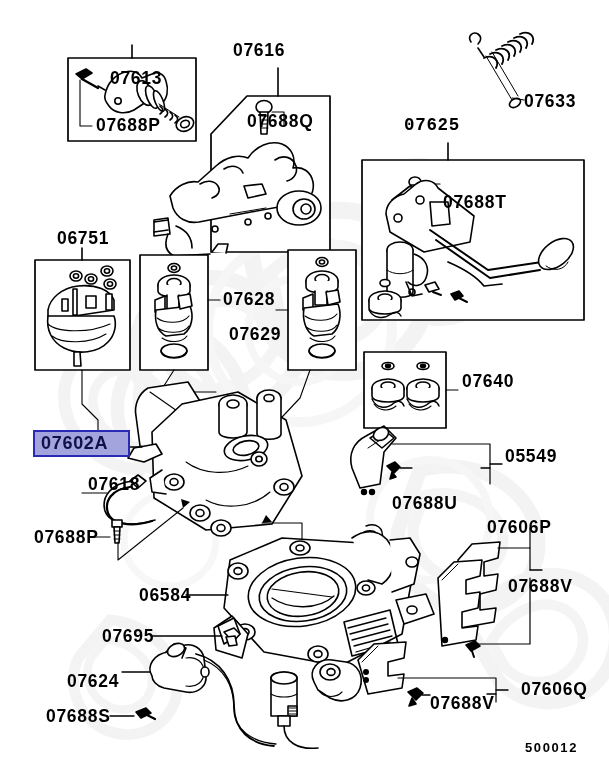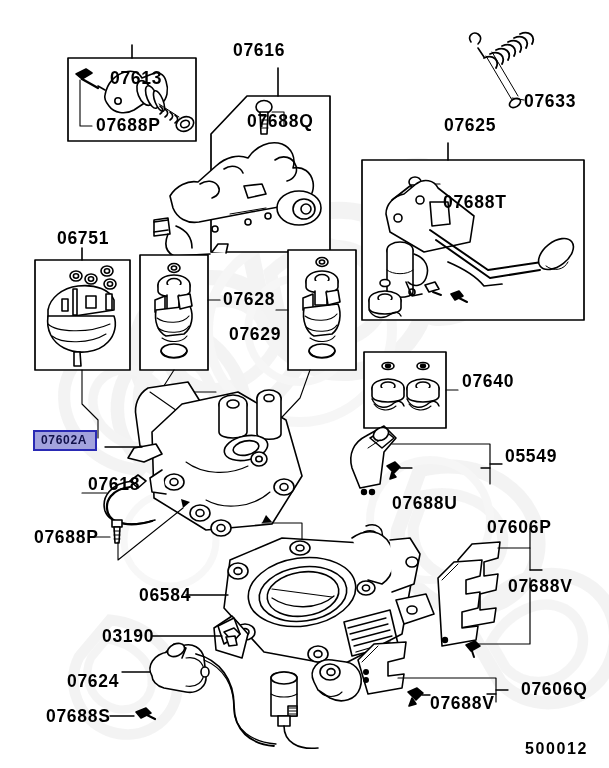--- a/index.html
+++ b/index.html
@@ -11,26 +11,26 @@
   
   #watermark{position:absolute;left:0;top:0;width:609px;height:768px;
              opacity:.30;pointer-events:none;}
 
   
   #art{position:absolute;left:0;top:0;width:609px;height:768px;}
 
   
   .lbl{position:absolute;font-size:17.5px;font-weight:700;color:#000;
        letter-spacing:.7px;white-space:nowrap;line-height:1;}
-  .lbl.sm{font-size:16px;letter-spacing:1.6px;font-weight:700;}
-
-  .hl{position:absolute;white-space:nowrap;font-size:12px;font-weight:700;
+  .lbl.sm{font-size:13px;letter-spacing:1.6px;font-weight:700;}
+
+  .hl{position:absolute;white-space:nowrap;font-size:18px;font-weight:700;
       letter-spacing:.7px;line-height:1;color:#11114a;
       background:#a3a3dd;border:2px solid #2a2ab4;
-      padding:2px 8px 3px 6px;box-sizing:border-box;}
+      padding:2px 20px 3px 6px;box-sizing:border-box;}
 </style>
 </head>
 <body>
 
 <div id="stage">
 
   <svg id="watermark" viewBox="0 0 609 768">
     <defs>
       <g id="wm-petal">
         <path d="M0,0 C26,-18 62,-16 80,8 C96,30 86,62 58,72 C34,80 6,66 0,40 Z" fill="none" stroke="#d9d9d9" stroke-width="9"></path>
@@ -457,35 +457,35 @@
       </g>
 
     </g>
   </svg>
 
   <div class="lbl" style="left:110px;top:28px;margin-top:42px;">07613</div>
   <div class="lbl" style="left:96px;top:117px;">07688P</div>
   <div class="lbl" style="left:233px;top:42px;">07616</div>
   <div class="lbl" style="left:247px;top:113px;">07688Q</div>
   <div class="lbl" style="left:524px;top:93px;">07633</div>
-  <div class="lbl" style="left:444px;top:117px;">07625</div>
+  <div class="lbl" style="left:404px;top:117px;font-family:Liberation Mono, monospace;">07625</div>
   <div class="lbl" style="left:443px;top:174px;margin-top:20px;">07688T</div>
   <div class="lbl" style="left:57px;top:230px;">06751</div>
   <div class="lbl" style="left:216px;top:291px;margin-left:7px;">07628</div>
   <div class="lbl" style="left:229px;top:326px;">07629</div>
   <div class="lbl" style="left:462px;top:373px;">07640</div>
 
   <div class="hl" style="left:33px;top:430px;">07602A</div>
 
   <div class="lbl" style="left:505px;top:448px;">05549</div>
   <div class="lbl" style="left:392px;top:460px;margin-top:35px;">07688U</div>
   <div class="lbl" style="left:40px;top:476px;margin-left:48px;">07618</div>
   <div class="lbl" style="left:34px;top:529px;">07688P</div>
   <div class="lbl" style="left:139px;top:587px;">06584</div>
-  <div class="lbl" style="left:102px;top:628px;">03190</div>
+  <div class="lbl" style="left:102px;top:628px;">07695</div>
   <div class="lbl" style="left:67px;top:673px;">07624</div>
   <div class="lbl" style="left:46px;top:708px;">07688S</div>
   <div class="lbl" style="left:487px;top:519px;">07606P</div>
   <div class="lbl" style="left:508px;top:578px;">07688V</div>
   <div class="lbl" style="left:430px;top:695px;">07688V</div>
   <div class="lbl" style="left:521px;top:681px;">07606Q</div>
 
   <div class="lbl sm" style="left:525px;top:741px;">500012</div>
 
 </div>

